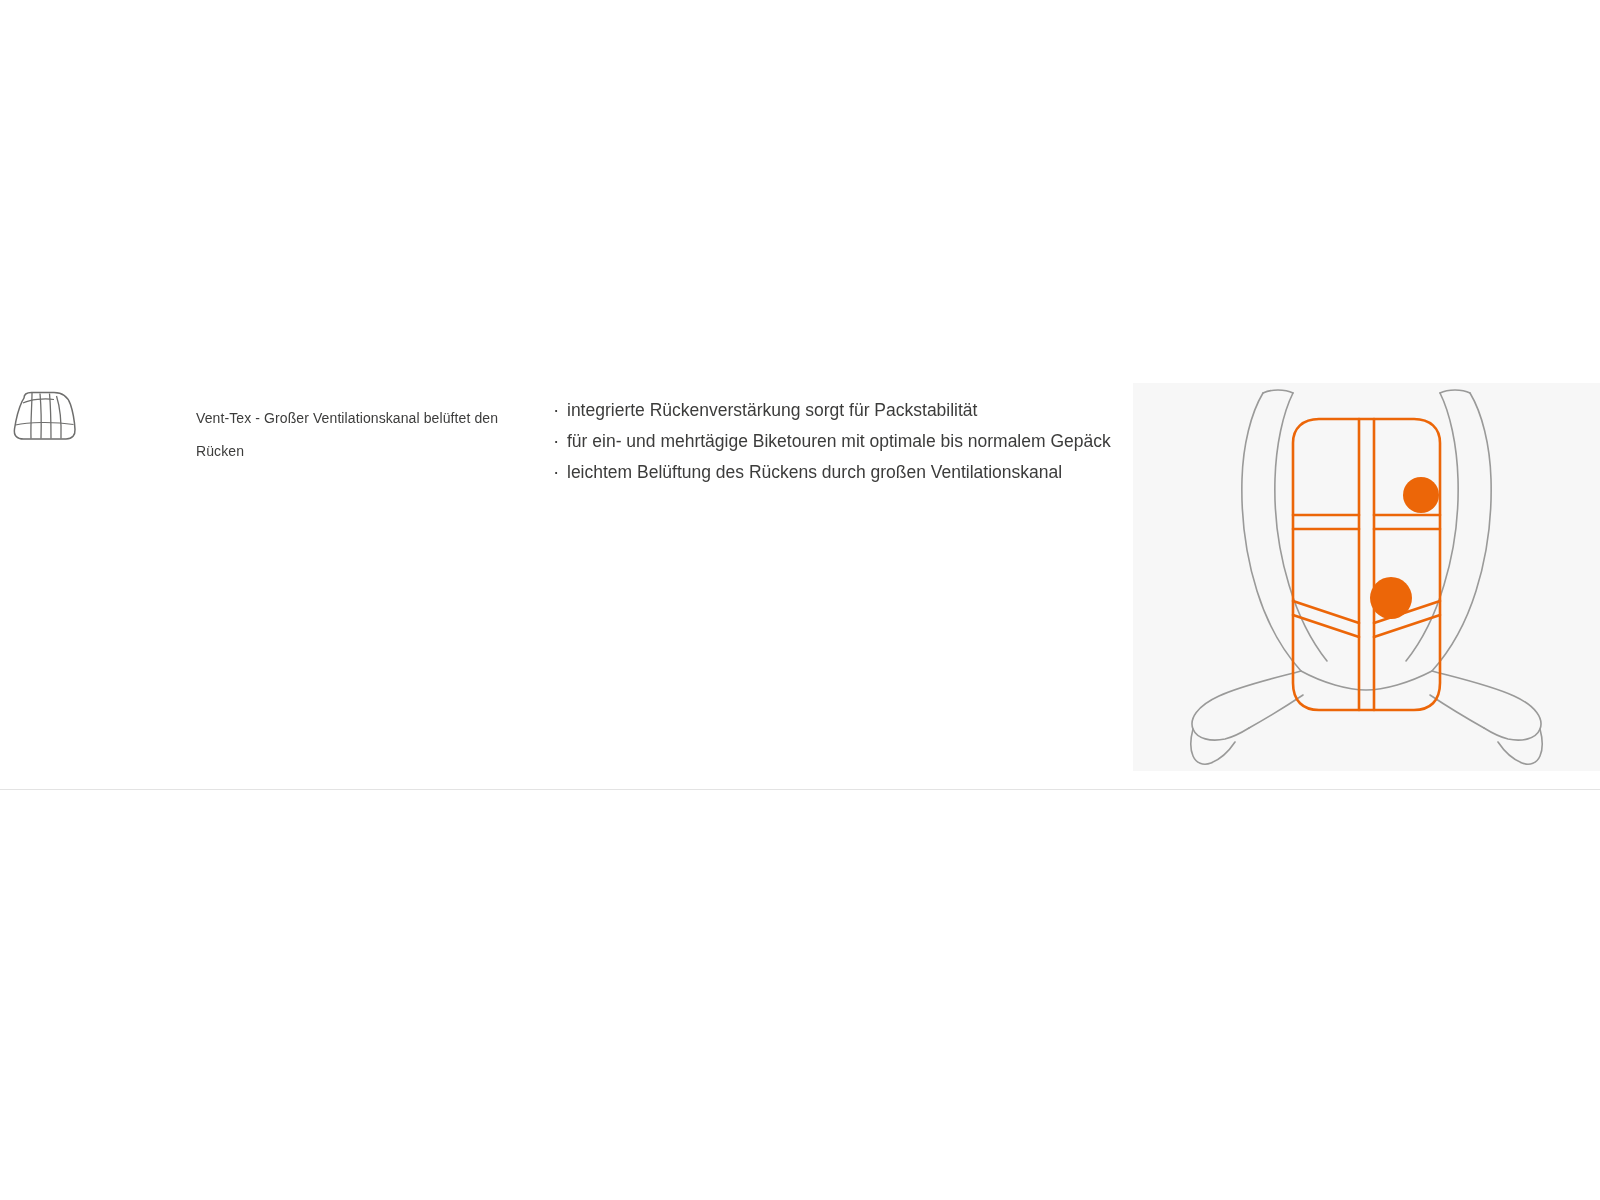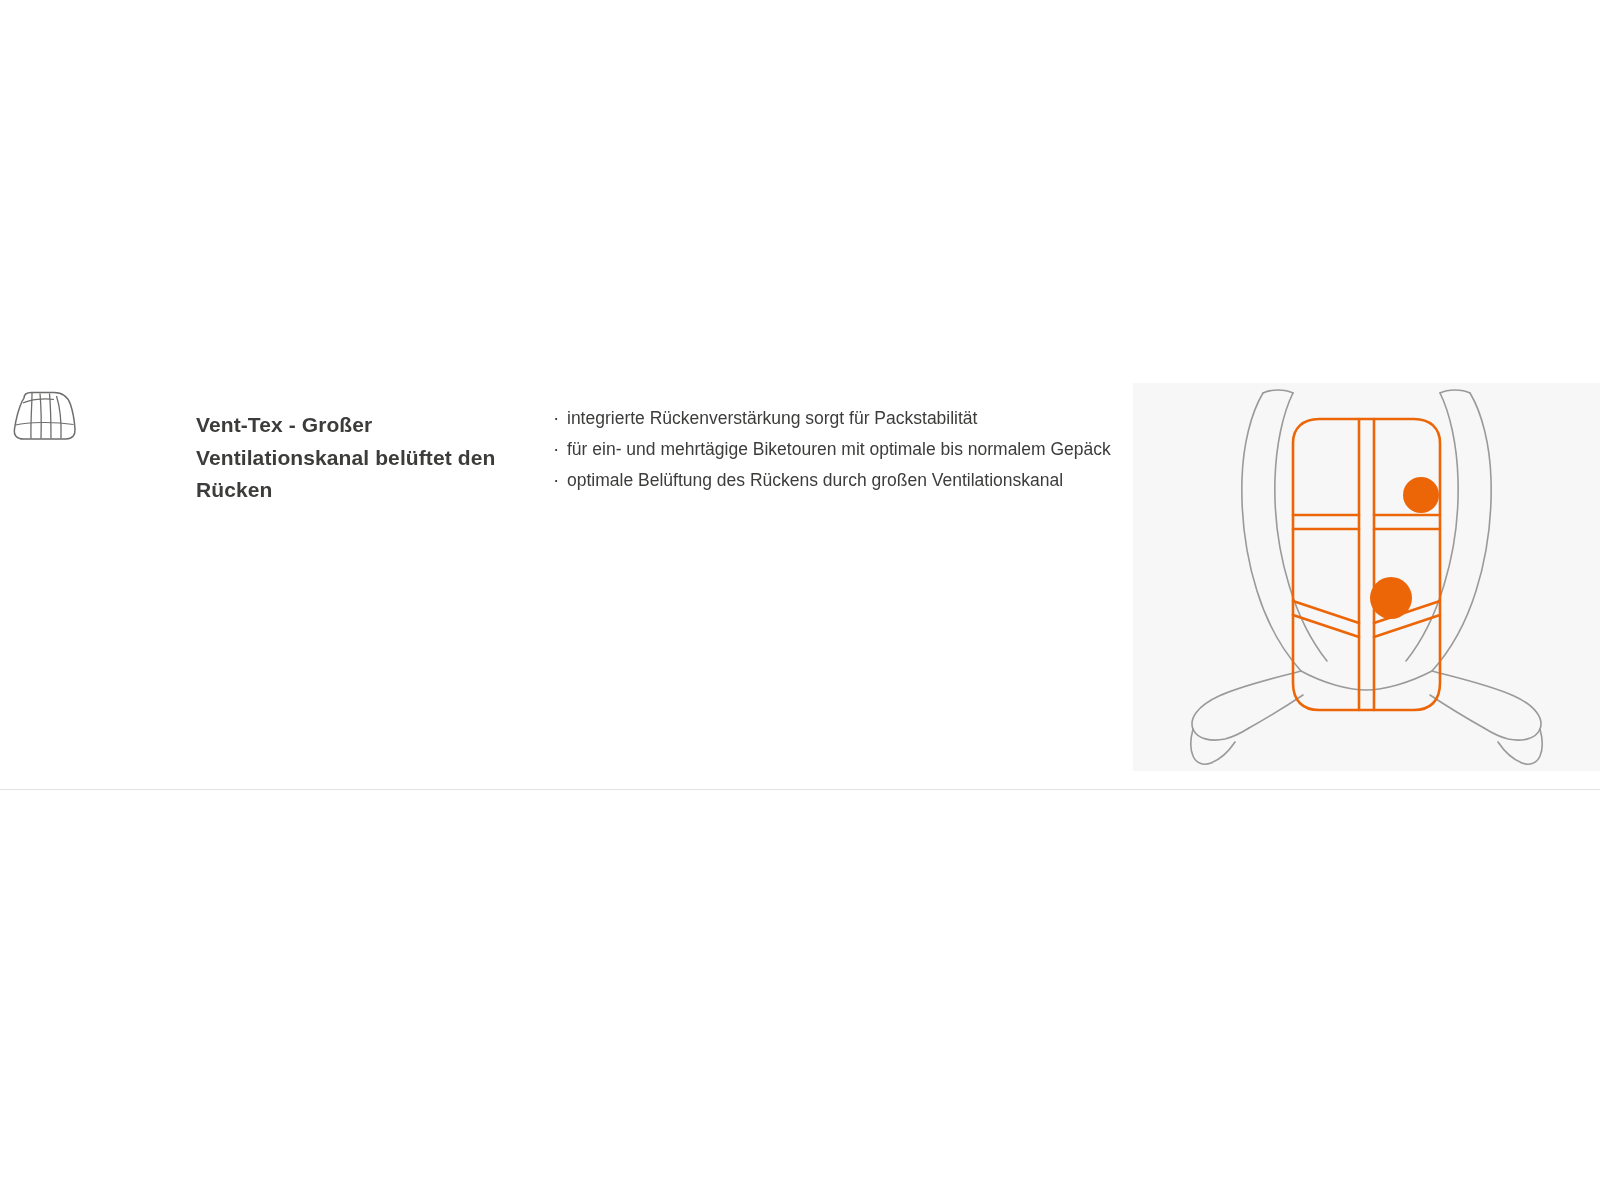--- a/index.html
+++ b/index.html
@@ -32,32 +32,32 @@
     width: 70px;
     height: 62px;
   }
 
   
   .feature-title {
     position: absolute;
     left: 196px;
     top: 5px;
     width: 340px;
-    font-size: 21px;
-    font-weight: bold;
+    font-size: 14px;
+    font-weight: normal;
     line-height: 32.5px;
     letter-spacing: 0.1px;
     color: #3c3c3b;
   }
 
   
   .feature-list {
     position: absolute;
     left: 553px;
-    top: 20px;
+    top: 12px;
     width: 560px;
     list-style: none;
     margin: 0;
     padding: 0;
   }
   .feature-list li {
     position: relative;
     padding-left: 14px;
     font-size: 17.5px;
     line-height: 31px;
@@ -115,21 +115,21 @@
       <path d="M13 12 C20 8.5 34 7 44 8.5" stroke="#6e6e6d" stroke-width="1.2"></path>
       <path d="M5.5 34 C18 31 44 30.5 63.5 33.5" stroke="#6e6e6d" stroke-width="1.2"></path>
     </svg>
   </div>
 
   <h3 class="feature-title">Vent-Tex - Großer Ventilationskanal belüftet den Rücken</h3>
 
   <ul class="feature-list">
     <li>integrierte Rückenverstärkung sorgt für Packstabilität</li>
     <li>für ein- und mehrtägige Biketouren mit optimale bis normalem Gepäck</li>
-    <li>optimale Belüftung des Rückens durch großen Ventilationskanal</li>
+    <li>leichtem Belüftung des Rückens durch großen Ventilationskanal</li>
   </ul>
 
   <div class="illustration-panel">
     <svg width="467" height="388" viewBox="0 0 467 388" xmlns="http://www.w3.org/2000/svg">
       <g fill="none" stroke="#9a9a99" stroke-width="1.6" stroke-linejoin="round" stroke-linecap="round">
 
         <path d="M130 10 C118 30 110 62 109 96 C108 130 112 170 124 208 C134 240 150 268 168 288"></path>
         <path d="M160 10 C150 30 143 62 142 96 C141 128 145 166 156 202 C165 232 178 258 194 278"></path>
         <path d="M130 10 C138 6 152 6 160 10"></path>
 

